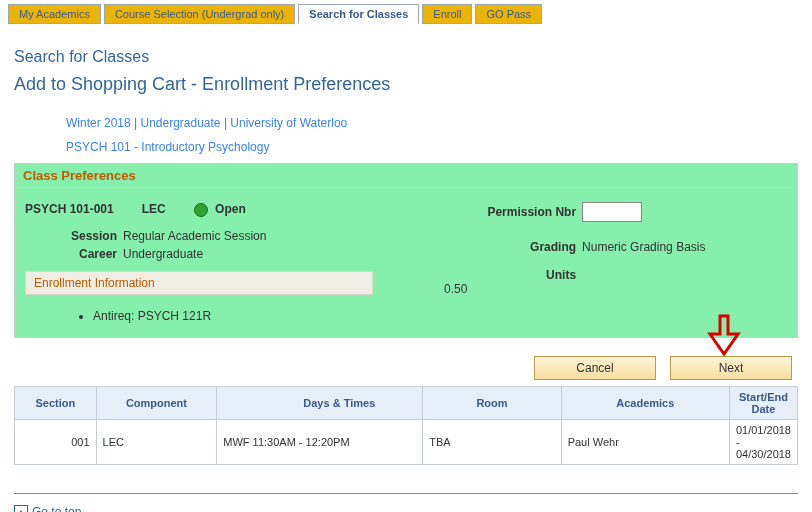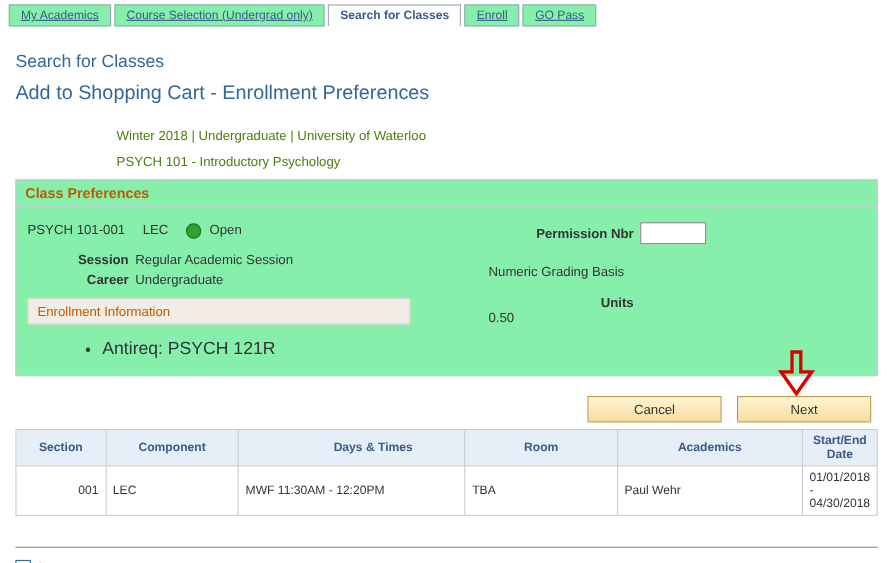--- a/index.html
+++ b/index.html
@@ -11,25 +11,24 @@
     background: #fff;
     width: 812px;
   }
   .tabs {
     display: flex;
     padding: 4px 0 0 8px;
     border-bottom: 0;
   }
   .tab {
     border: 1px solid #9aa7b5;
-    background: #86efac;
+    background: #eab308;
     padding: 3px 10px;
     margin-right: 3px;
     color: #3a5a8a;
-    text-decoration: underline;
     cursor: pointer;
     font-size: 11px;
   }
   .tab.active {
     background: #fff;
     border-bottom: 1px solid #fff;
     text-decoration: none;
     font-weight: bold;
     color: #3a5a8a;
   }
@@ -40,22 +39,22 @@
     color: #336699;
     font-size: 16px;
     margin: 14px 0 8px 0;
   }
   .sub-title {
     color: #336699;
     font-size: 18px;
     margin: 8px 0 16px 0;
   }
   .course-context {
-    margin-left: 92px;
-    color: #4d7c0f;
+    margin-left: 52px;
+    color: #3b82f6;
     line-height: 2;
     font-size: 12px;
   }
   .pref-box {
     border: 1px solid #c8cdd3;
     background: #86efac;
     margin-top: 4px;
   }
   .pref-header {
     color: #c05a00;
@@ -66,22 +65,23 @@
   }
   .pref-body {
     display: flex;
     padding: 14px 10px 10px 10px;
   }
   .left-col { flex: 1.1; }
   .right-col { flex: 0.9; }
   .class-line {
     display: flex;
     align-items: center;
-    gap: 16px;
+    gap: 28px;
     margin-bottom: 12px;
+    font-weight: bold;
   }
   .status-dot {
     display: inline-block;
     width: 12px;
     height: 12px;
     border-radius: 50%;
     background: #2fa32f;
     border: 1px solid #1d6e1d;
     vertical-align: middle;
     margin-right: 4px;
@@ -99,21 +99,21 @@
     background: #f0eee4;
     border: 1px solid #d8d6cb;
     color: #c05a00;
     padding: 4px 8px;
     width: 330px;
     margin-top: 10px;
     font-size: 12px;
   }
   .enroll-info-body {
     padding: 10px 0 0 50px;
-    font-size: 16px;
+    font-size: 12px;
   }
   .enroll-info-body ul { margin: 4px 0; padding-left: 18px; }
   .buttons-row {
     display: flex;
     justify-content: flex-end;
     gap: 14px;
     margin: 18px 0 6px 0;
     padding-right: 6px;
     position: relative;
     align-items: flex-end;
@@ -228,20 +228,21 @@
             <li>Antireq: PSYCH 121R</li>
           </ul>
         </div>
       </div>
       <div class="right-col">
         <div class="kv-row" style="align-items:center;">
           <div class="kv-label-wide">Permission Nbr</div>
           <input class="perm-input" type="text" value="" style="">
         </div>
         <div class="kv-row" style="margin-top:18px;">
+          <div class="kv-label-wide">Grading</div>
           <div>Numeric Grading Basis</div>
         </div>
         <div class="kv-row" style="margin-top:14px;flex-direction:column;">
           <div class="kv-label-wide">Units</div>
           <div>0.50</div>
         </div>
       </div>
     </div>
   </div>
 

